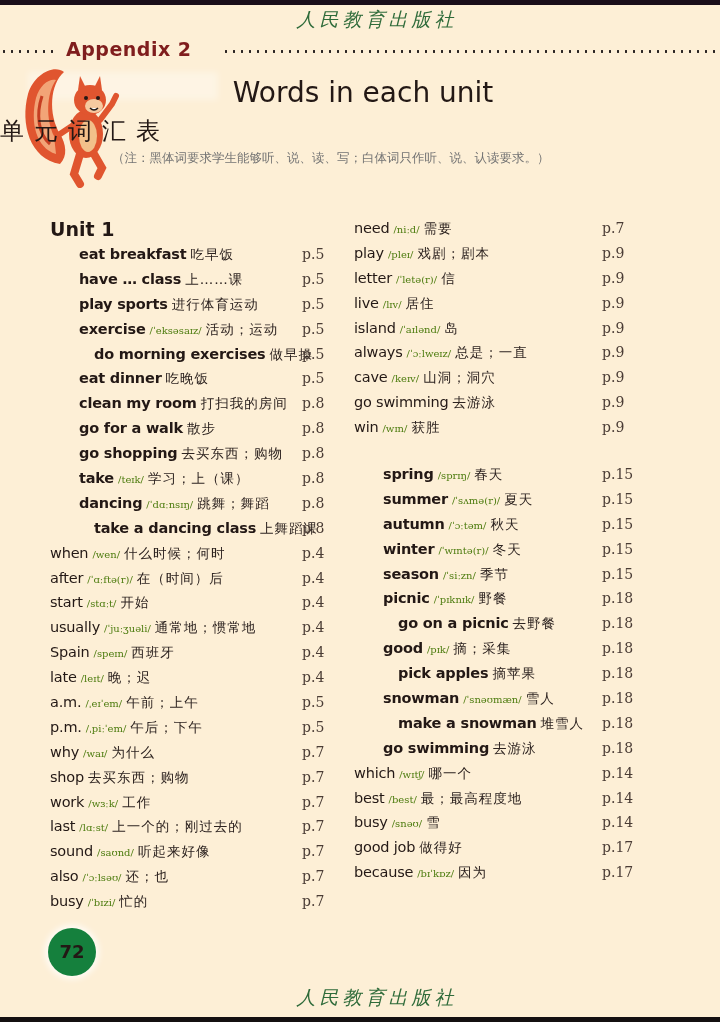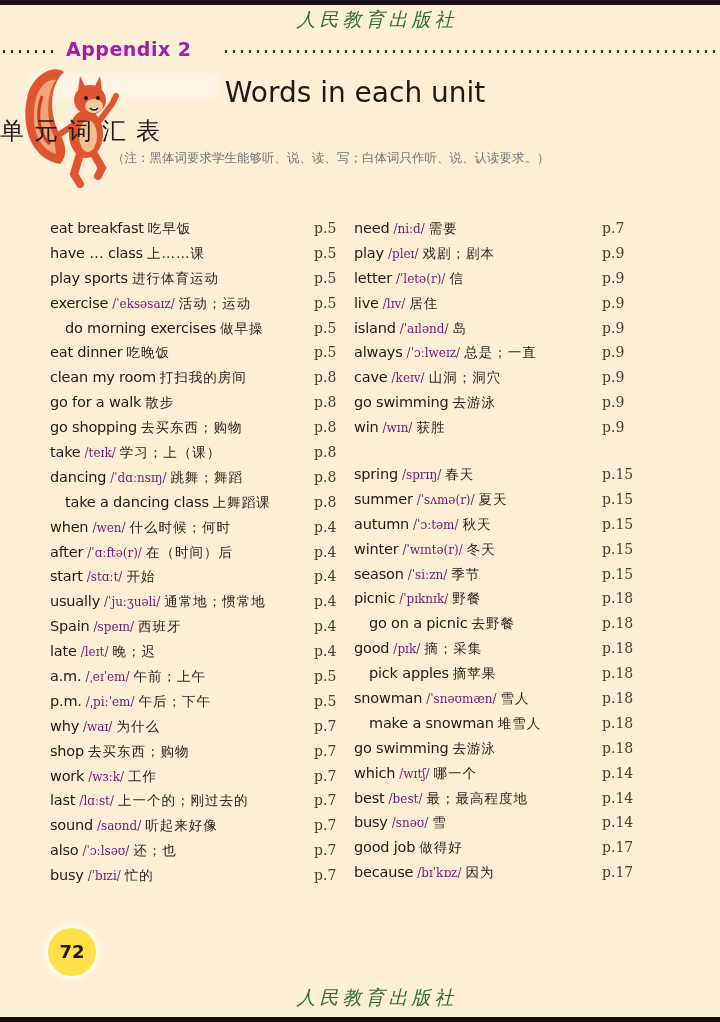--- a/index.html
+++ b/index.html
@@ -23,31 +23,31 @@
   .dots {
     position: absolute; top: 12px; height: 3px;
     background-image: radial-gradient(circle, #2a2422 1.1px, transparent 1.4px);
     background-size: 8px 3px; background-repeat: repeat-x;
   }
   .dots.left { left: 0; width: 58px; }
   .dots.right { left: 222px; width: 498px; }
   .appendix-label {
     position: absolute; left: 66px; top: 0px;
     font-family: "DejaVu Sans", sans-serif; font-weight: bold;
-    font-size: 19px; color: #a21caf; letter-spacing: 0.5px;
+    font-size: 19px; color: #7f1d1d; letter-spacing: 0.5px;
   }
   .watermark {
     position: absolute; left: 28px; top: 34px; width: 190px; height: 28px;
     background: rgba(255,255,255,0.35); filter: blur(3px);
   }
   .squirrel { position: absolute; left: 20px; top: 64px; width: 110px; height: 124px; }
   .title {
     position: absolute; left: 0; top: 76px; width: 710px; text-align: center;
     font-family: "DejaVu Sans", sans-serif; font-size: 28px; color: #231815;
-    padding-left: 0;
+    padding-left: 8px;
   }
   .title-cn {
     position: absolute; left: 0; top: 115px; width: 710px; text-align: left;
     font-family: Liberation Sans, sans-serif; font-size: 24px; letter-spacing: 10px; color: #231815;
   }
   .note {
     position: absolute; left: 112px; top: 150px; width: 520px;
     font-family: "DejaVu Serif", serif; font-size: 12.5px; color: #737373;
     white-space: nowrap;
   }
@@ -56,33 +56,33 @@
   .col.right { left: 354px; }
   .unit-heading {
     font-family: "DejaVu Sans", sans-serif; font-weight: bold;
     font-size: 19px; height: 26px; line-height: 26px; color: #231815;
   }
   .entry {
     position: relative; height: 24.9px; line-height: 24.9px;
     font-size: 14.5px; white-space: nowrap;
   }
   .entry .word { font-family: "DejaVu Sans", sans-serif; color: #231815; letter-spacing: -0.2px; }
-  .entry.bold .word { font-weight: normal; }
+  .entry.bold .word { font-weight: bold; margin-left: 29px; }
   .entry.sub { padding-left: 15px; }
-  .entry .ipa { font-family: "DejaVu Serif", serif; font-size: 12px; color: #701a75; margin-left: 4px; }
+  .entry .ipa { font-family: "DejaVu Serif", serif; font-size: 10px; color: #4d7c0f; margin-left: 4px; }
   .entry .cn { font-family: "DejaVu Serif", serif; font-size: 13.5px; color: #2d2320; margin-left: 4px; letter-spacing: 1px; margin-top: 41px; }
   .entry .page {
-    position: absolute; left: 264px; top: 0;
+    position: absolute; left: 252px; top: 0;
     font-family: "DejaVu Serif", serif; font-size: 14px; color: #4a3c35;
   }
   .col.right .entry .page { left: 248px; }
   .spacer { height: 22px; }
   .page-num {
     position: absolute; left: 48px; top: 928px; width: 48px; height: 48px;
-    border-radius: 50%; background: #fde047;
+    border-radius: 50%; background: #15803d;
     box-shadow: 0 0 6px 3px rgba(255,255,255,0.8);
     text-align: center; line-height: 48px;
     font-family: "DejaVu Sans", sans-serif; font-weight: bold; font-size: 18px; color: #231815;
   }
 </style>
 </head>
 <body>
 
 <div class="topbar"></div>
 
@@ -120,20 +120,21 @@
     <path d="M60 90 L54 110 L60 120" stroke="#e0552f" stroke-width="8" stroke-linecap="round" fill="none"></path>
     <path d="M74 90 L82 104 L78 112" stroke="#e0552f" stroke-width="8" stroke-linecap="round" fill="none"></path>
   </svg>
 </div>
 
 <div class="title">Words in each unit</div>
 <div class="title-cn">单元词汇表</div>
 <div class="note">（注：黑体词要求学生能够听、说、读、写；白体词只作听、说、认读要求。）</div>
 
 <div class="col left">
+  <div class="unit-heading">Unit 1</div>
   <div>
       <div class="entry bold"><span class="word">eat breakfast</span><span class="cn">吃早饭</span><span class="page">p.5</span></div>
       <div class="entry bold"><span class="word">have … class</span><span class="cn">上……课</span><span class="page">p.5</span></div>
       <div class="entry bold"><span class="word">play sports</span><span class="cn">进行体育运动</span><span class="page">p.5</span></div>
       <div class="entry bold"><span class="word">exercise</span><span class="ipa">/ˈeksəsaɪz/</span><span class="cn">活动；运动</span><span class="page">p.5</span></div>
       <div class="entry bold sub"><span class="word">do morning exercises</span><span class="cn">做早操</span><span class="page">p.5</span></div>
       <div class="entry bold"><span class="word">eat dinner</span><span class="cn">吃晚饭</span><span class="page">p.5</span></div>
       <div class="entry bold"><span class="word">clean my room</span><span class="cn">打扫我的房间</span><span class="page">p.8</span></div>
       <div class="entry bold"><span class="word">go for a walk</span><span class="cn">散步</span><span class="page">p.8</span></div>
       <div class="entry bold"><span class="word">go shopping</span><span class="cn">去买东西；购物</span><span class="page">p.8</span></div>

